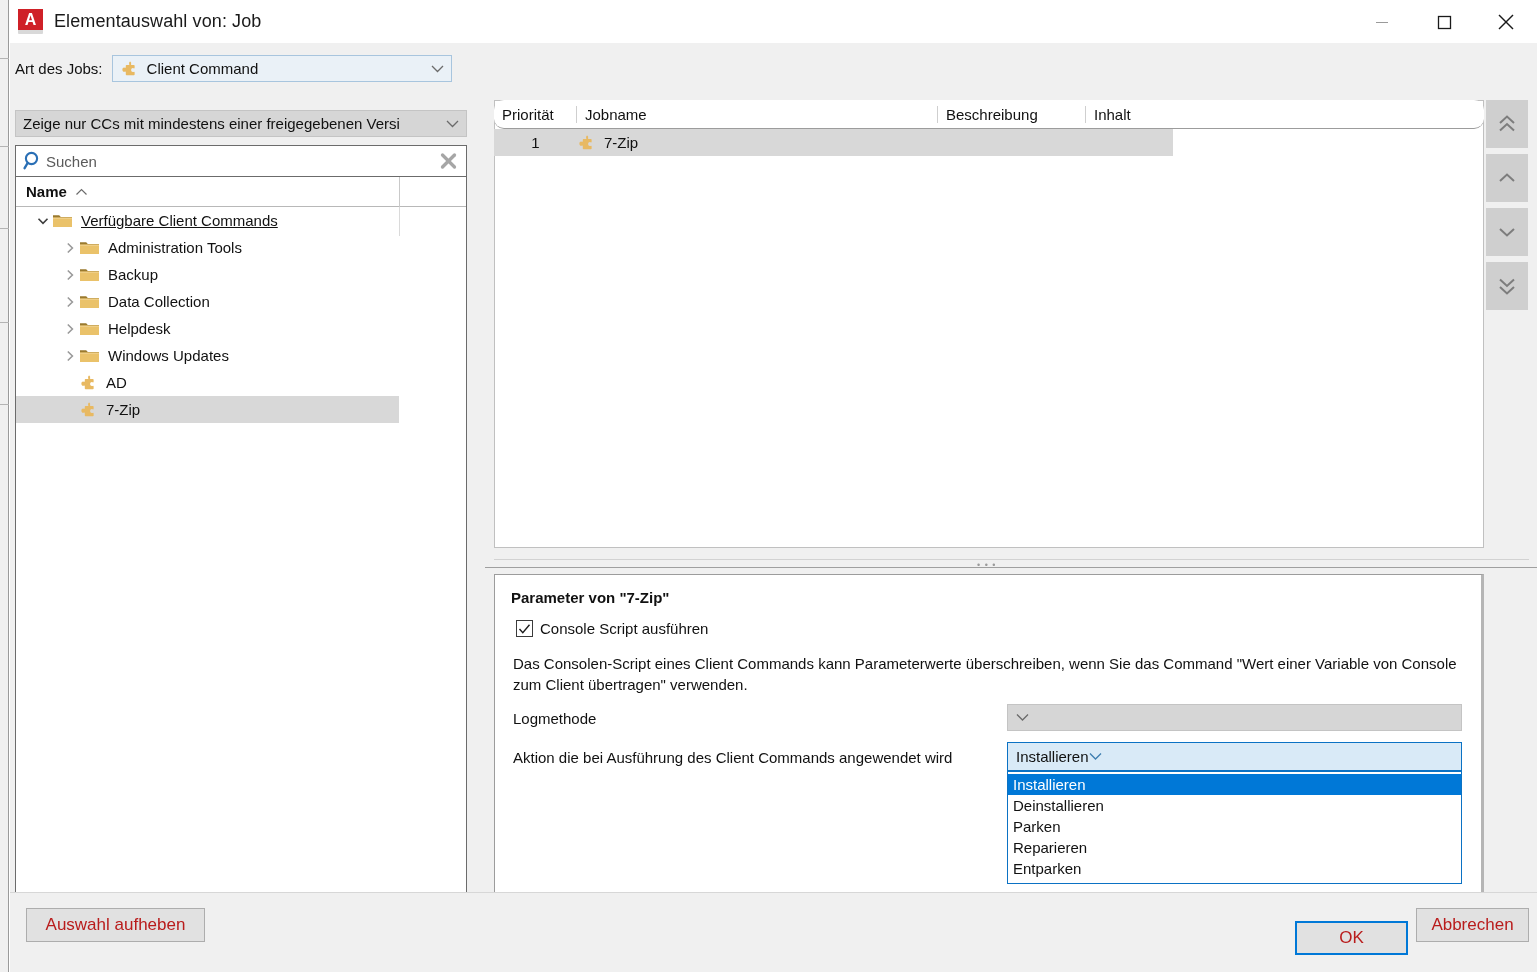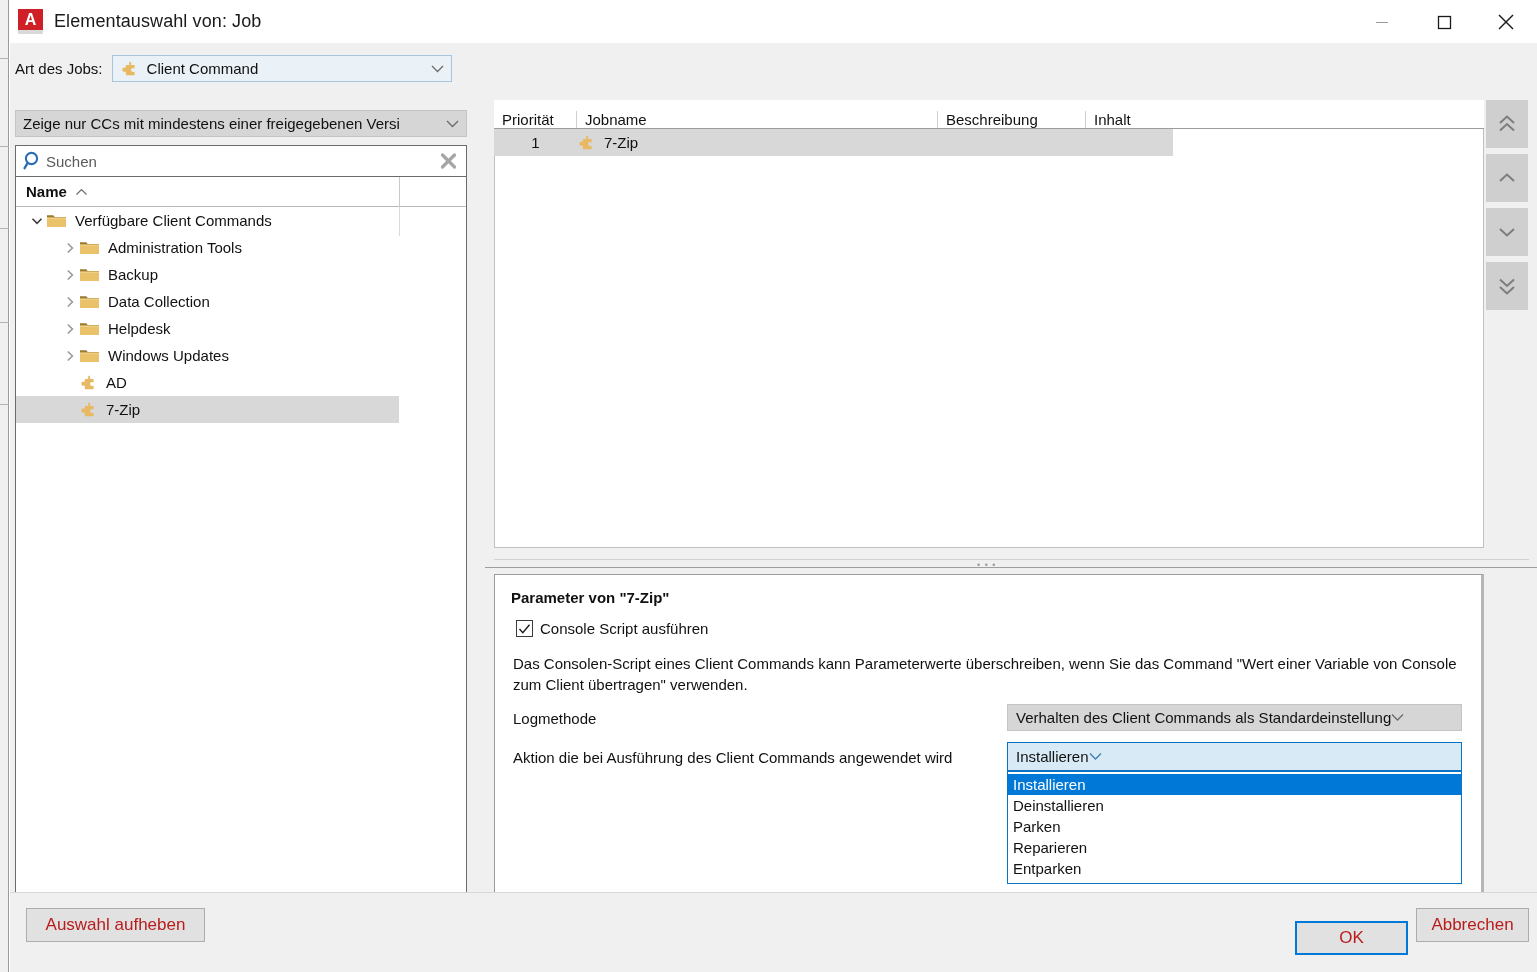--- a/index.html
+++ b/index.html
@@ -195,21 +195,21 @@
     border: 1px solid #c0c0c0;
   }
   .jobs-table {
     position: absolute; left: 9px; top: 45px; width: 990px;
   }
   .jt-header {
     position: relative;
     height: 29px;
     background: #ffffff;
     border-bottom: 1px solid #9c9c9c;
-    display: flex; align-items: flex-end;
+    display: flex; align-items: center; border-radius: 10px;
   }
   .jt-th {
     position: relative;
     font-size: 15px; color: #111;
     display: flex; align-items: center;
     padding-left: 8px;
     border-right: 1px solid #cfcfcf;
   }
   .jt-th:last-child { border-right: none; }
   .jt-row {
@@ -419,21 +419,21 @@
         <div class="treepanel">
           <div class="tree-header">
             <span class="hname">Name</span>
             <svg class="sortarrow" width="13" height="8" viewBox="0 0 13 8">
               <polyline points="1.5,6.5 6.5,1.5 11.5,6.5" fill="none" stroke="#6b6b6b" stroke-width="1.2"></polyline>
             </svg>
             <div class="coldiv"></div>
           </div>
           <div class="tree-col-line"></div>
           <div id="tree-body">
-              <div class="tree-item" style="padding-left: 12px;">
+              <div class="tree-item" style="padding-left: 18px; text-decoration: underline;">
                 <div class="tw">
                   <svg width="12" height="12" viewBox="0 0 12 12">
                     <polyline points="1.5,3.8 6,8.4 10.5,3.8" fill="none" stroke="#3d3d3d" stroke-width="1.6"></polyline>
                   </svg>
                 </div>
                 <svg width="21" height="17" viewBox="0 0 21 17" class="folder">
                   <path d="M1 3.2h6.2l1.6 1.9H20V15H1z" fill="#9a7a2e"></path>
                   <path d="M1 5.6h19v9.4H1z" fill="#eac26a"></path>
                   <path d="M1 5.6h19v1.3H1z" fill="#f0d089"></path>
                 </svg>
@@ -587,21 +587,20 @@
             </div>
             <span class="cb-label">Console Script ausführen</span>
           </div>
 
           <div class="param-desc">Das Consolen-Script eines Client Commands kann Parameterwerte überschreiben, wenn Sie das Command "Wert einer Variable von Console zum Client übertragen" verwenden.</div>
 
           <div class="pf-row" style="top:135px">
             <span class="pf-label">Logmethode</span>
           </div>
           <div class="combo-log">
-            <span class="combo-text">Verhalten des Client Commands als Standardeinstellung</span>
             <svg class="chev" width="13" height="9" viewBox="0 0 13 9">
               <polyline points="1,1.5 6.5,7 12,1.5" fill="none" stroke="#6b6b6b" stroke-width="1.3"></polyline>
             </svg>
           </div>
 
           <div class="pf-row" style="top:174px">
             <span class="pf-label">Aktion die bei Ausführung des Client Commands angewendet wird</span>
           </div>
           <div class="combo-action">
             <span class="combo-text">Installieren</span>

